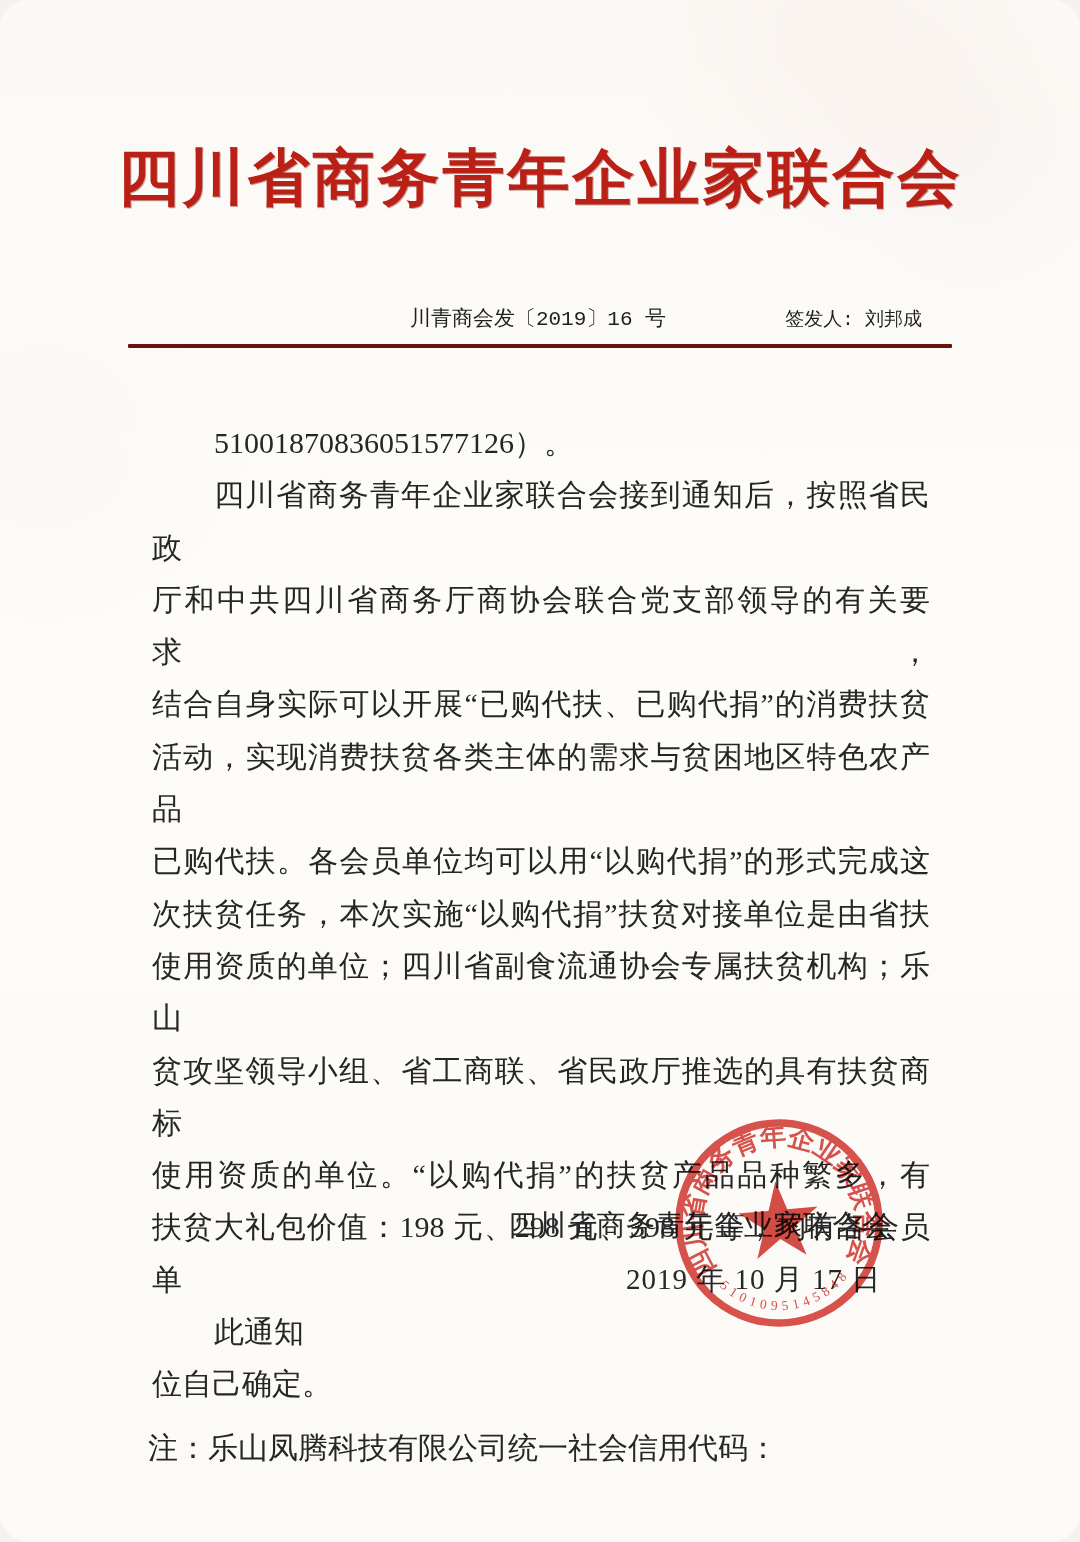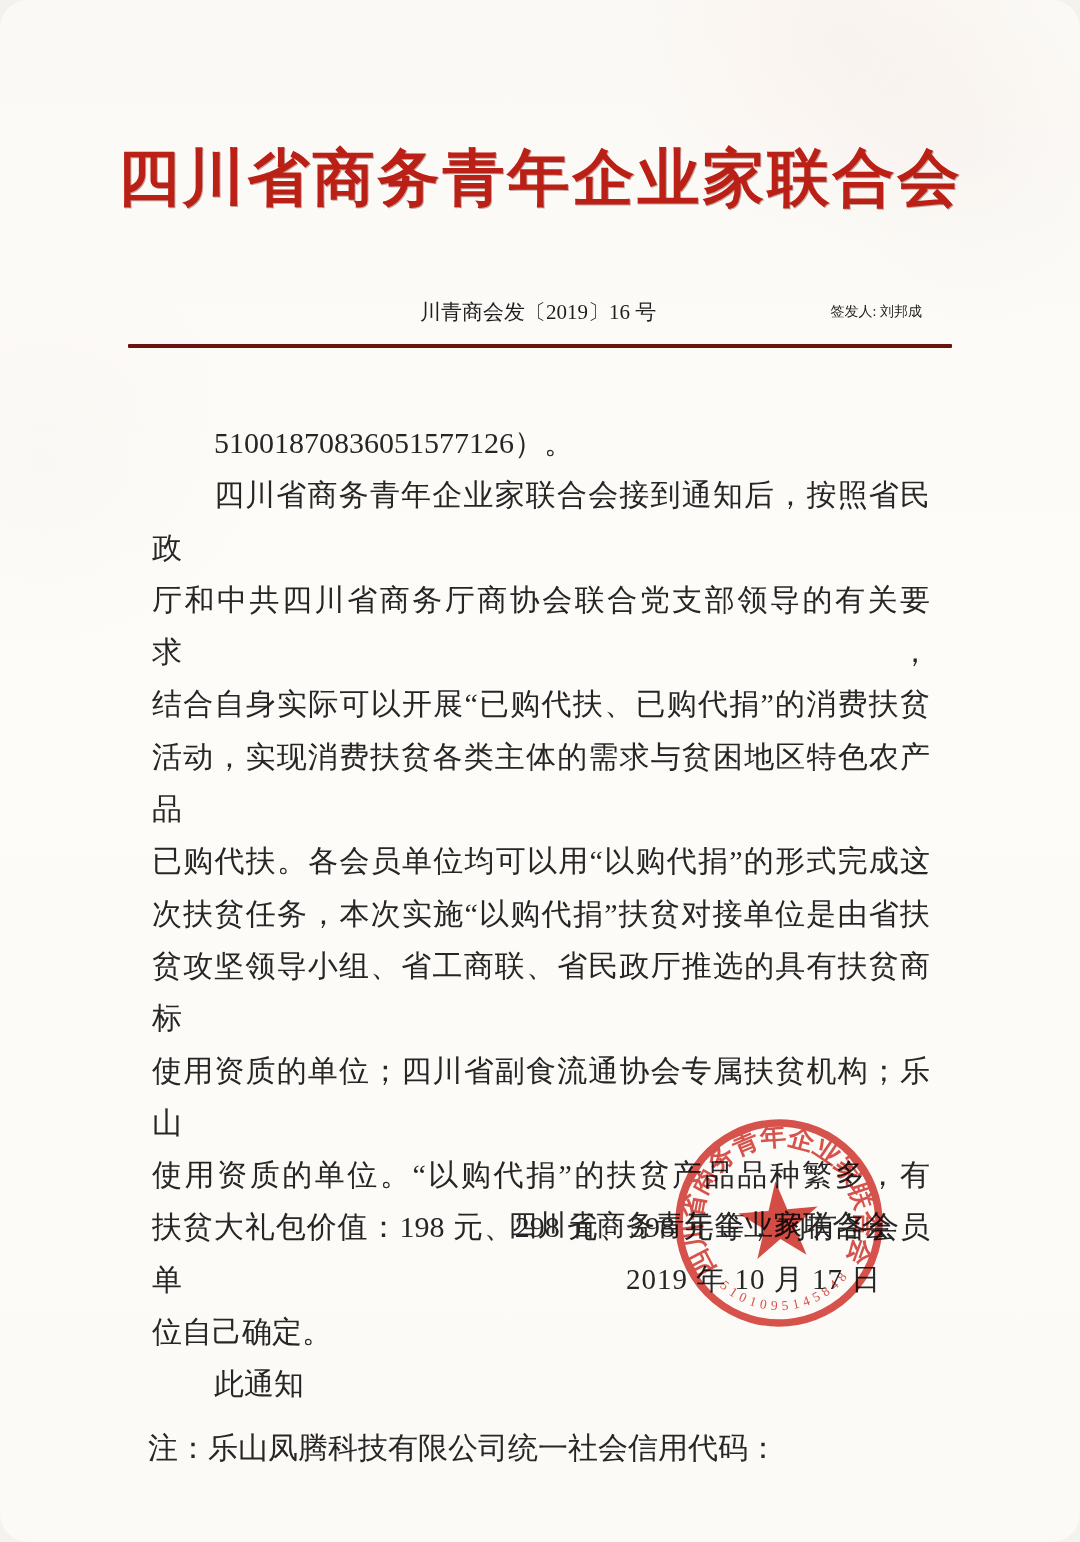--- a/index.html
+++ b/index.html
@@ -20,30 +20,30 @@
   }
   .title{
     position:absolute;left:0;top:138px;width:1080px;height:80px;
     margin:0;text-align:center;
     font-size:62px;line-height:80px;font-weight:bold;
     letter-spacing:3px;color:#bb2016;
     text-shadow:1px 1px 0 rgba(90,10,5,.35);
     white-space:nowrap;
   }
   .docnum-row{
-    position:absolute;left:0;top:294px;width:1080px;height:36px;
-    font-size:21px;line-height:36px;color:#1e1e1e;
+    position:absolute;left:0;top:302px;width:1080px;height:36px;
+    font-size:21px;line-height:36px;color:#1e1e1e;font-family:Liberation Mono, monospace;
   }
   .docnum{
     display:block;width:100%;text-align:center;
     transform:translateX(-2px);
   }
   .issuer{
     position:absolute;right:158px;top:0;
-    font-size:14px;line-height:36px;color:#1e1e1e;white-space:nowrap;
+    font-size:19px;line-height:36px;color:#1e1e1e;white-space:nowrap;
   }
   .redline{
     position:absolute;left:128px;top:344px;width:824px;height:4px;
     background:#6d130d;border-radius:1px;
   }
   .body-block{
     position:absolute;left:152px;top:417px;width:778px;
     font-size:30px;line-height:52.3px;color:#262626;
   }
   .bline{width:100%;white-space:nowrap;}
@@ -88,26 +88,26 @@
   <div class="redline"></div>
 
   <div class="body-block">
     <div class="bline indent">51001870836051577126）。</div>
     <div class="bline indent j">四川省商务青年企业家联合会接到通知后，按照省民政</div>
     <div class="bline j">厅和中共四川省商务厅商协会联合党支部领导的有关要求，</div>
     <div class="bline j">结合自身实际可以开展“已购代扶、已购代捐”的消费扶贫</div>
     <div class="bline j">活动，实现消费扶贫各类主体的需求与贫困地区特色农产品</div>
     <div class="bline j">已购代扶。各会员单位均可以用“以购代捐”的形式完成这</div>
     <div class="bline j">次扶贫任务，本次实施“以购代捐”扶贫对接单位是由省扶</div>
+    <div class="bline j">使用资质的单位；四川省副食流通协会专属扶贫机构；乐山</div>
     <div class="bline j">贫攻坚领导小组、省工商联、省民政厅推选的具有扶贫商标</div>
-    <div class="bline j">使用资质的单位；四川省副食流通协会专属扶贫机构；乐山</div>
     <div class="bline j">使用资质的单位。“以购代捐”的扶贫产品品种繁多，有</div>
     <div class="bline j">扶贫大礼包价值：198 元、298 元、398 元等，均有各会员单</div>
+    <div class="bline indent">此通知</div>
     <div class="bline">位自己确定。</div>
-    <div class="bline indent">此通知</div>
   </div>
 
   <div class="signature">四川省商务青年企业家联合会</div>
   <div class="date">2019 年 10 月 17 日</div>
 
   <svg class="seal" viewBox="0 0 222 222" aria-hidden="true">
     <defs>
       <path id="ringTextPath" d="M 44.9 152.3 A 78 78 0 1 1 177.1 152.3" fill="none"></path>
       <path id="serialPath" d="M 42.4 164.6 A 87 87 0 0 0 179.6 164.6" fill="none"></path>
     </defs>

